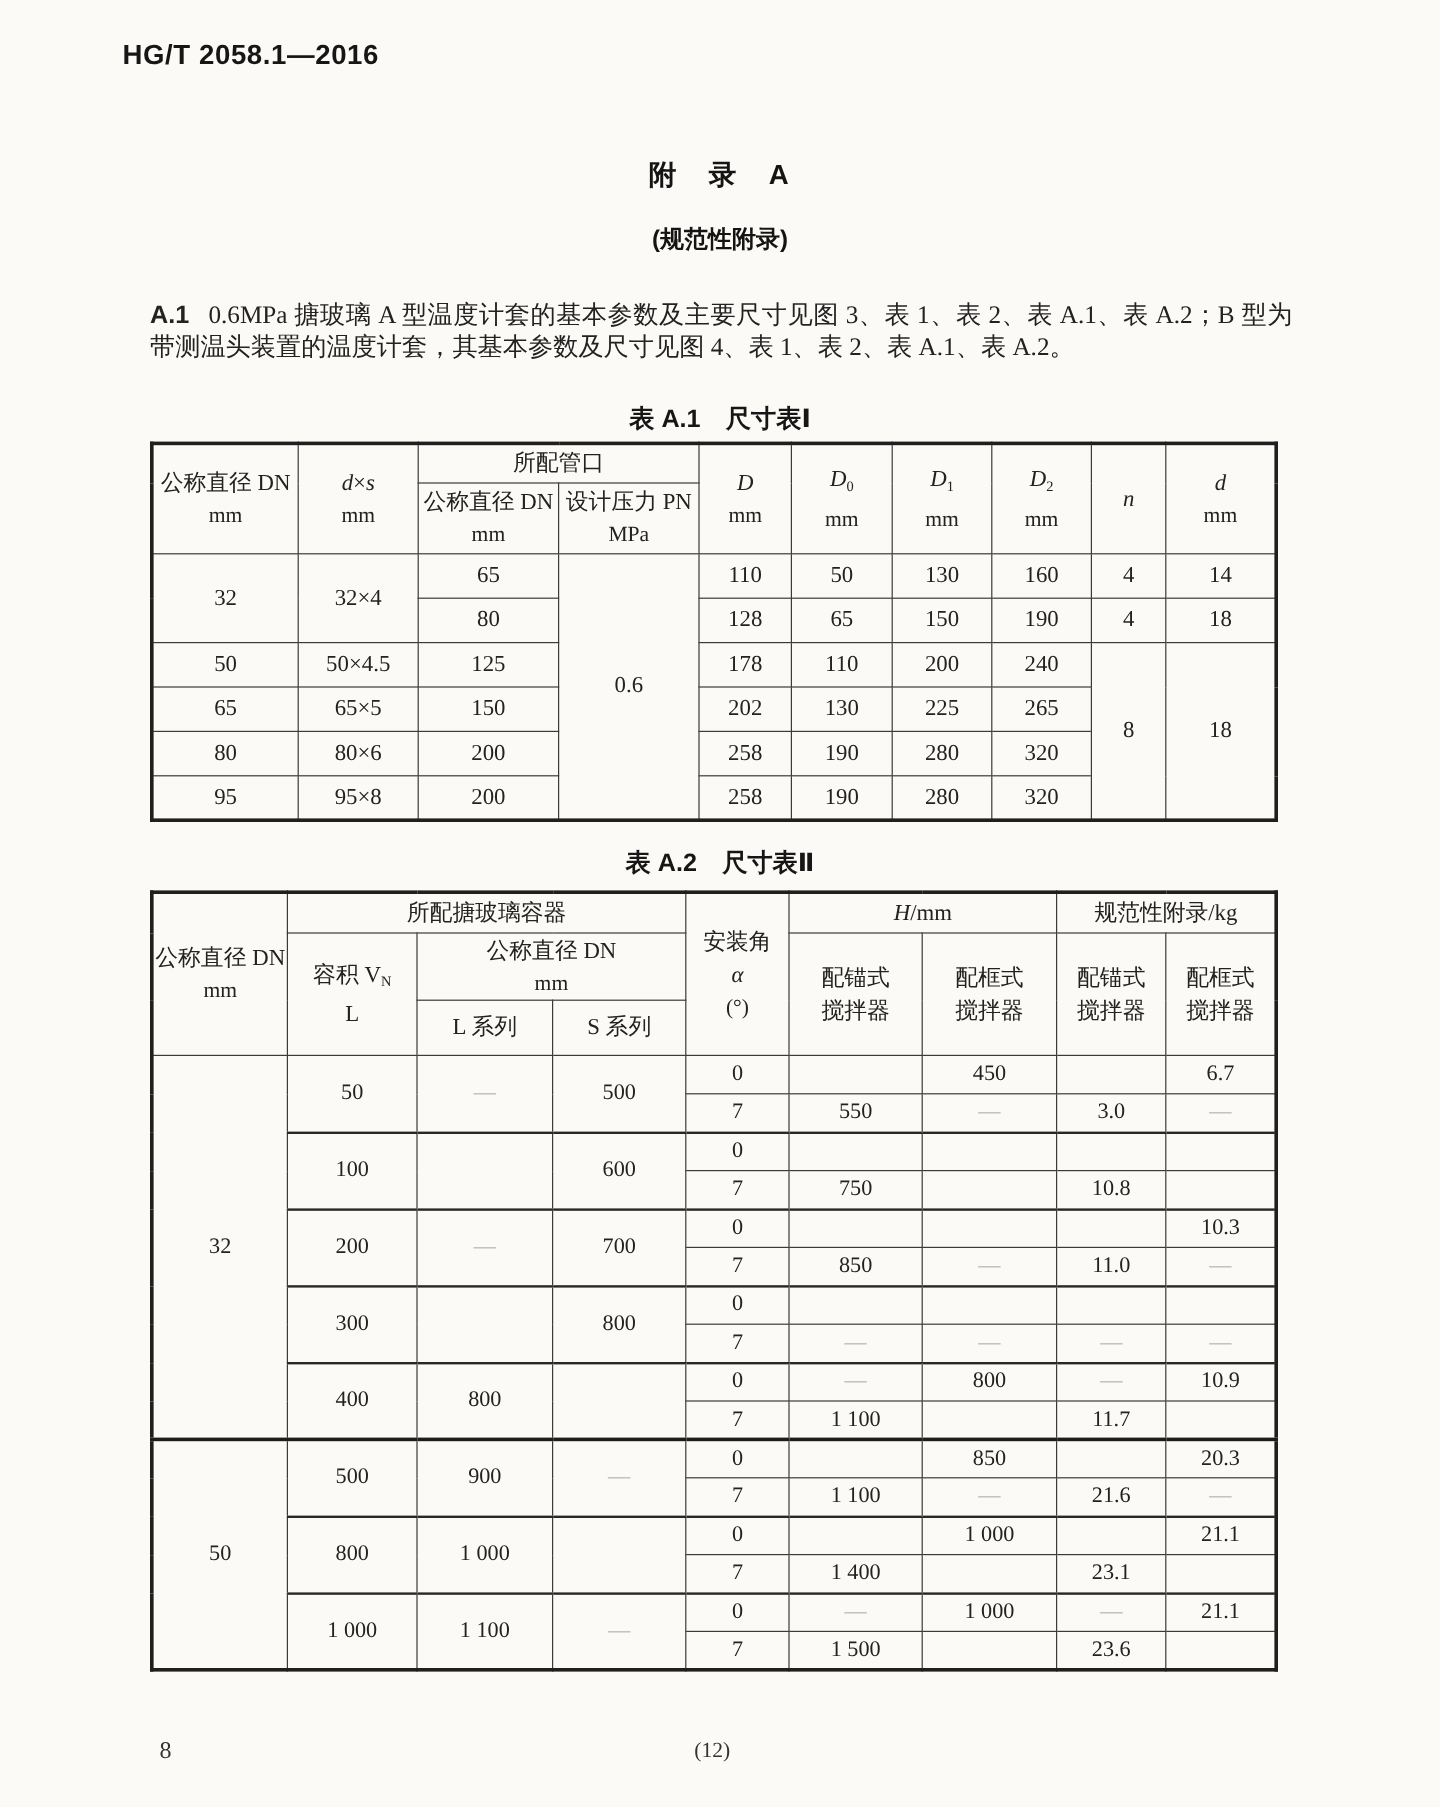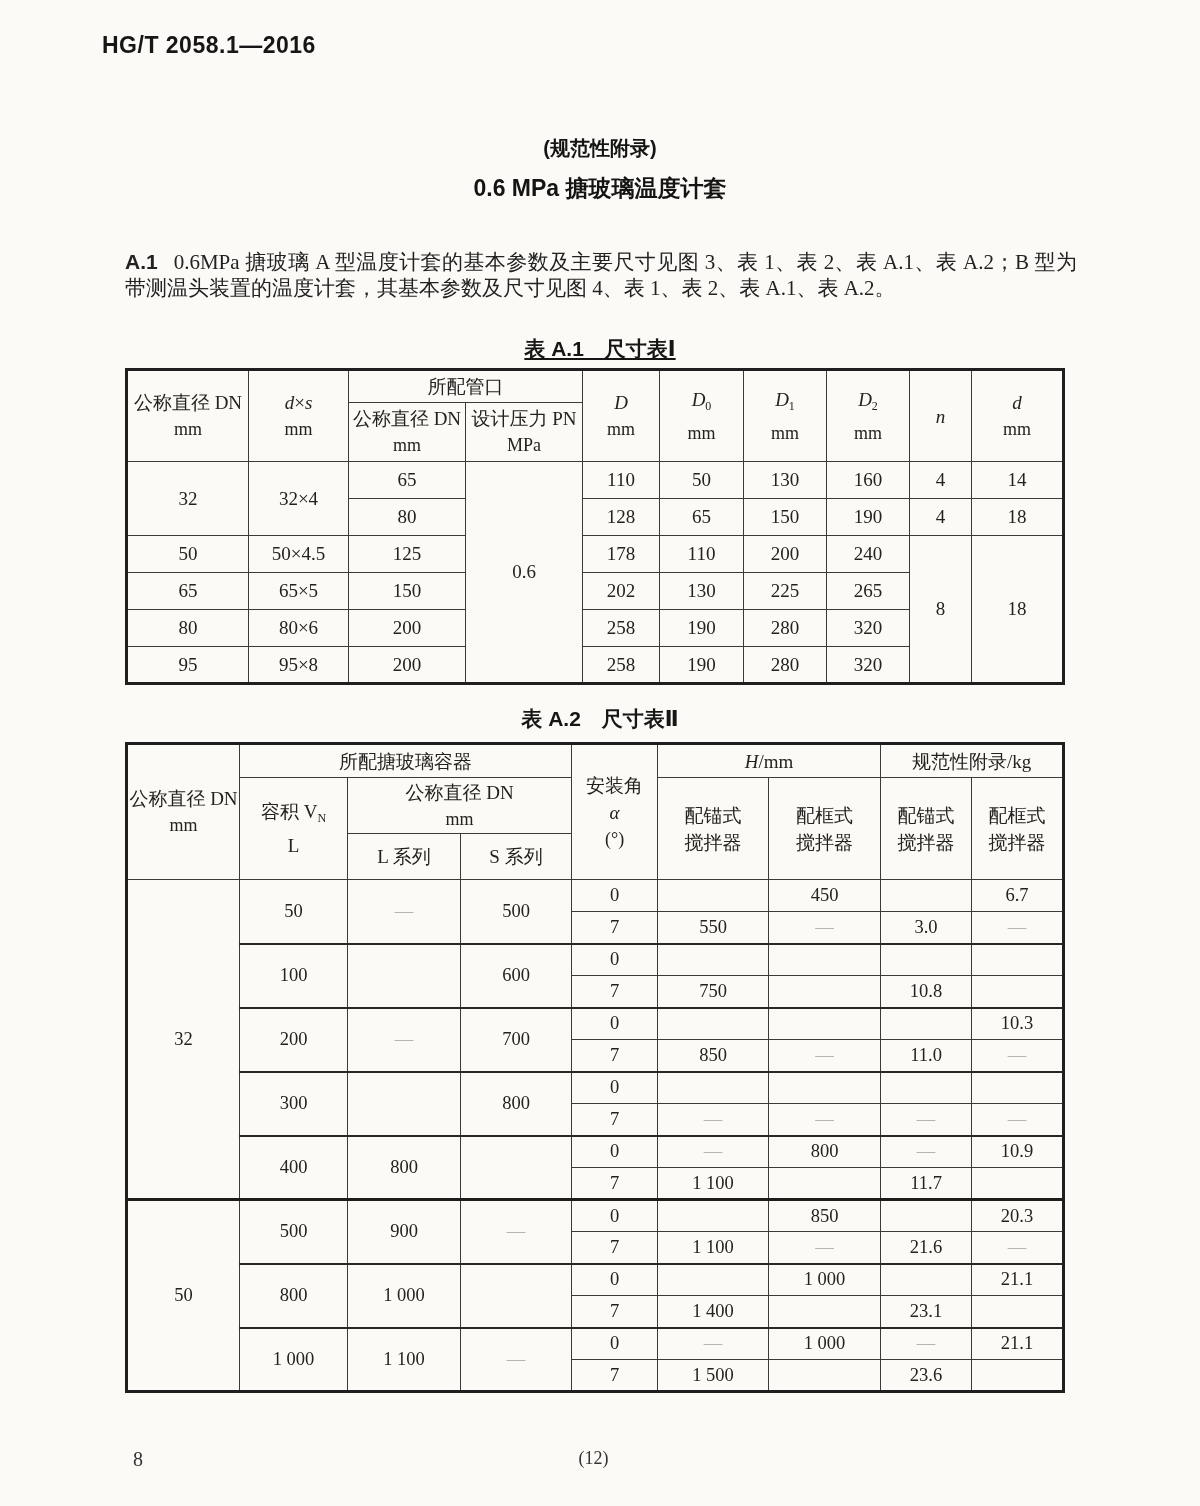--- a/index.html
+++ b/index.html
@@ -18,37 +18,37 @@
     font-weight:bold; font-size:23px; letter-spacing:0.5px;
     color:#161616;
     text-align:center;
   }
   .titles {
     position:absolute; top:130px; left:0; width:1200px; text-align:center;
     font-family:"Liberation Sans","DejaVu Sans",sans-serif; font-weight:bold;
     color:#141414;
   }
   .titles .t1 { font-size:23px; letter-spacing:2px; }
-  .titles .t2 { font-size:20px; margin-top:5px; }
+  .titles .t2 { font-size:20px; margin-top:25px; }
   .titles .t3 { font-size:23px; margin-top:11px; }
   .clause {
     position:absolute; left:125px; top:249px; width:952px;
     font-size:21px; line-height:26px; text-align:justify;
     color:#222;
   }
   .clause .clause-no {
     font-family:"Liberation Sans","DejaVu Sans",sans-serif;
     font-weight:bold; margin-right:16px;
   }
   .caption {
     position:absolute; left:0; width:1200px; text-align:center;
     font-family:"Liberation Sans","DejaVu Sans",sans-serif;
     font-weight:bold; font-size:21px; color:#161616;
   }
-  #cap1 { top:335px;text-decoration:underline; }
+  #cap1 { top:335px; }
   #cap2 { top:705px; }
 
   table {
     position:absolute; left:125px; width:937px;
     border-collapse:collapse; table-layout:fixed;
     border:3px solid #1f1f1f;
   }
   #t1 { top:368px; }
   #t2 { top:742px; }
   th, td {
@@ -79,22 +79,22 @@
   }
   .footer .pg { position:absolute; left:8px; top:0; }
   .footer .ctr { position:absolute; left:0; right:0; text-align:center; font-size:18px; }
 </style>
 </head>
 <body>
 
 <div class="doc-header">HG/T 2058.1—2016</div>
 
 <div class="titles">
+  <div class="t1">附　录　A</div>
   <div class="t2">(规范性附录)</div>
-  <div class="t3">0.6 MPa 搪玻璃温度计套</div>
 </div>
 
 <div class="clause">
   <span class="clause-no">A.1</span><span>0.6MPa 搪玻璃 A 型温度计套的基本参数及主要尺寸见图 3、表 1、表 2、表 A.1、表 A.2；B 型为带测温头装置的温度计套，其基本参数及尺寸见图 4、表 1、表 2、表 A.1、表 A.2。</span>
 </div>
 
 <div class="caption" id="cap1">表 A.1　尺寸表Ⅰ</div>
 
 <table id="t1">
   <colgroup>

